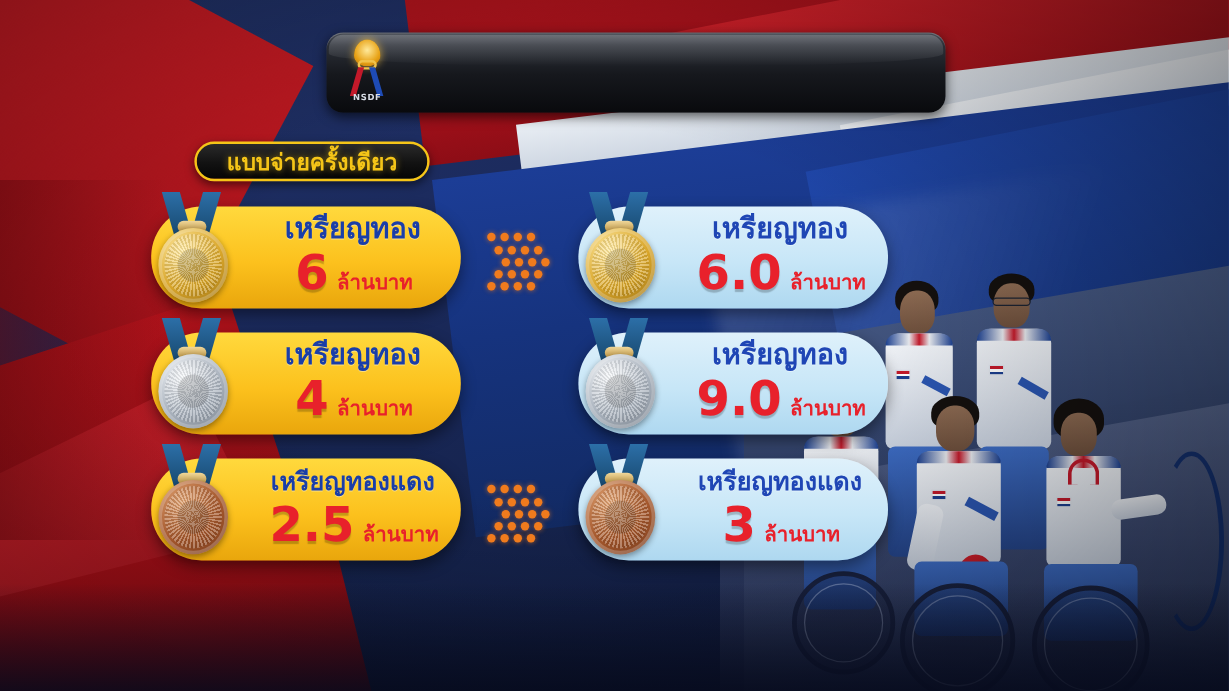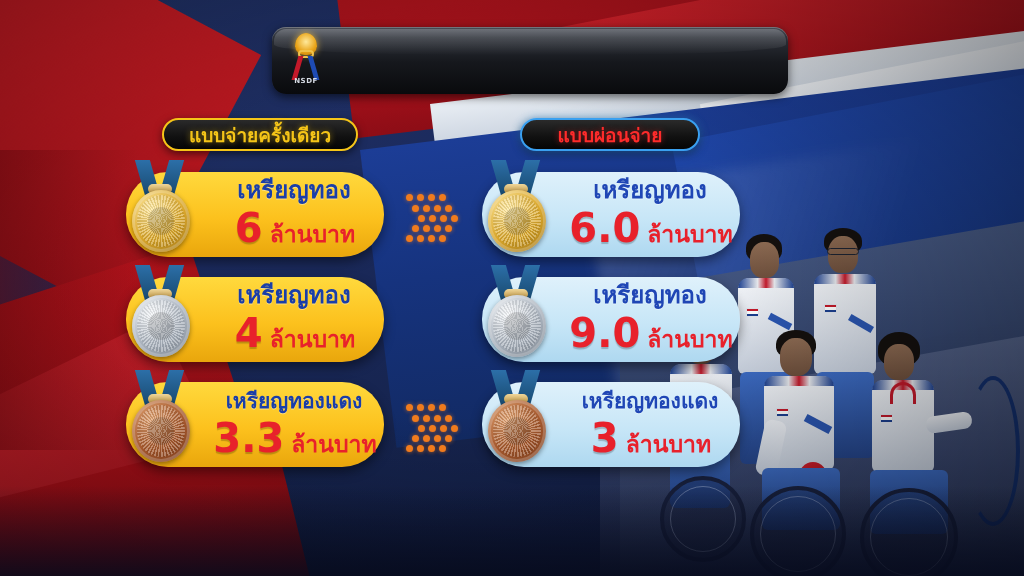--- a/index.html
+++ b/index.html
@@ -234,21 +234,21 @@
   .card .amount{
     position:absolute; left:92px; top:36px; right:12px;
     display:flex; align-items:baseline; justify-content:center; gap:7px;
     white-space:nowrap;
   }
   .card .num{
     font-size:40px; font-weight:bold; color:#e8212b; line-height:1;
     text-shadow:0 2px 1px rgba(0,0,0,.22);
   }
   .card .unit{
-    font-size:23px; font-weight:bold; color:#e8212b; line-height:1;
+    font-size:17px; font-weight:bold; color:#e8212b; line-height:1;
   }
 
   
   .arrow{ position:absolute; width:56px; height:56px; }
   .arrow i{ position:absolute; width:7px; height:7px; border-radius:50%;
      background:#f07b1d; box-shadow:0 0 4px rgba(240,123,29,.7); }
 
   
   #footnote{
     position:absolute; left:318px; top:496px; width:396px; height:28px;
@@ -355,21 +355,20 @@
     <div class="logo">
       <div class="torch"></div>
       <div class="ring"></div>
       <div class="v1"></div>
       <div class="v2"></div>
       <div class="nsdf">NSDF</div>
     </div>
   </div>
 
   <div class="colhead" id="colhead-left">แบบจ่ายครั้งเดียว</div>
-  <div class="colhead" id="colhead-right">แบบผ่อนจ่าย</div>
 
   <div class="card left" style="top:172px;">
     <div class="medal">
       <div class="ribbon-v">
           <div class="rl"></div>
           <div class="rr"></div>
         </div>
       <div class="clip"></div>
       <div class="disc gold">
           <div class="rays"></div>
@@ -465,21 +464,21 @@
           <div class="rl"></div>
           <div class="rr"></div>
         </div>
       <div class="clip"></div>
       <div class="disc bronze">
           <div class="rays"></div>
         </div>
     </div>
     <div class="label" style="font-size:21px;top:8px;">เหรียญทองแดง</div>
     <div class="amount">
-      <span class="num">3.3</span>
+      <span class="num">2.5</span>
       <span class="unit">ล้านบาท</span>
     </div>
   </div>
 
   <div class="arrow" style="left:404px;top:398px;">
     <i style="left:2px;top:6px"></i>
       <i style="left:13px;top:6px"></i>
       <i style="left:24px;top:6px"></i>
       <i style="left:35px;top:6px"></i>
     <i style="left:8px;top:17px"></i>

